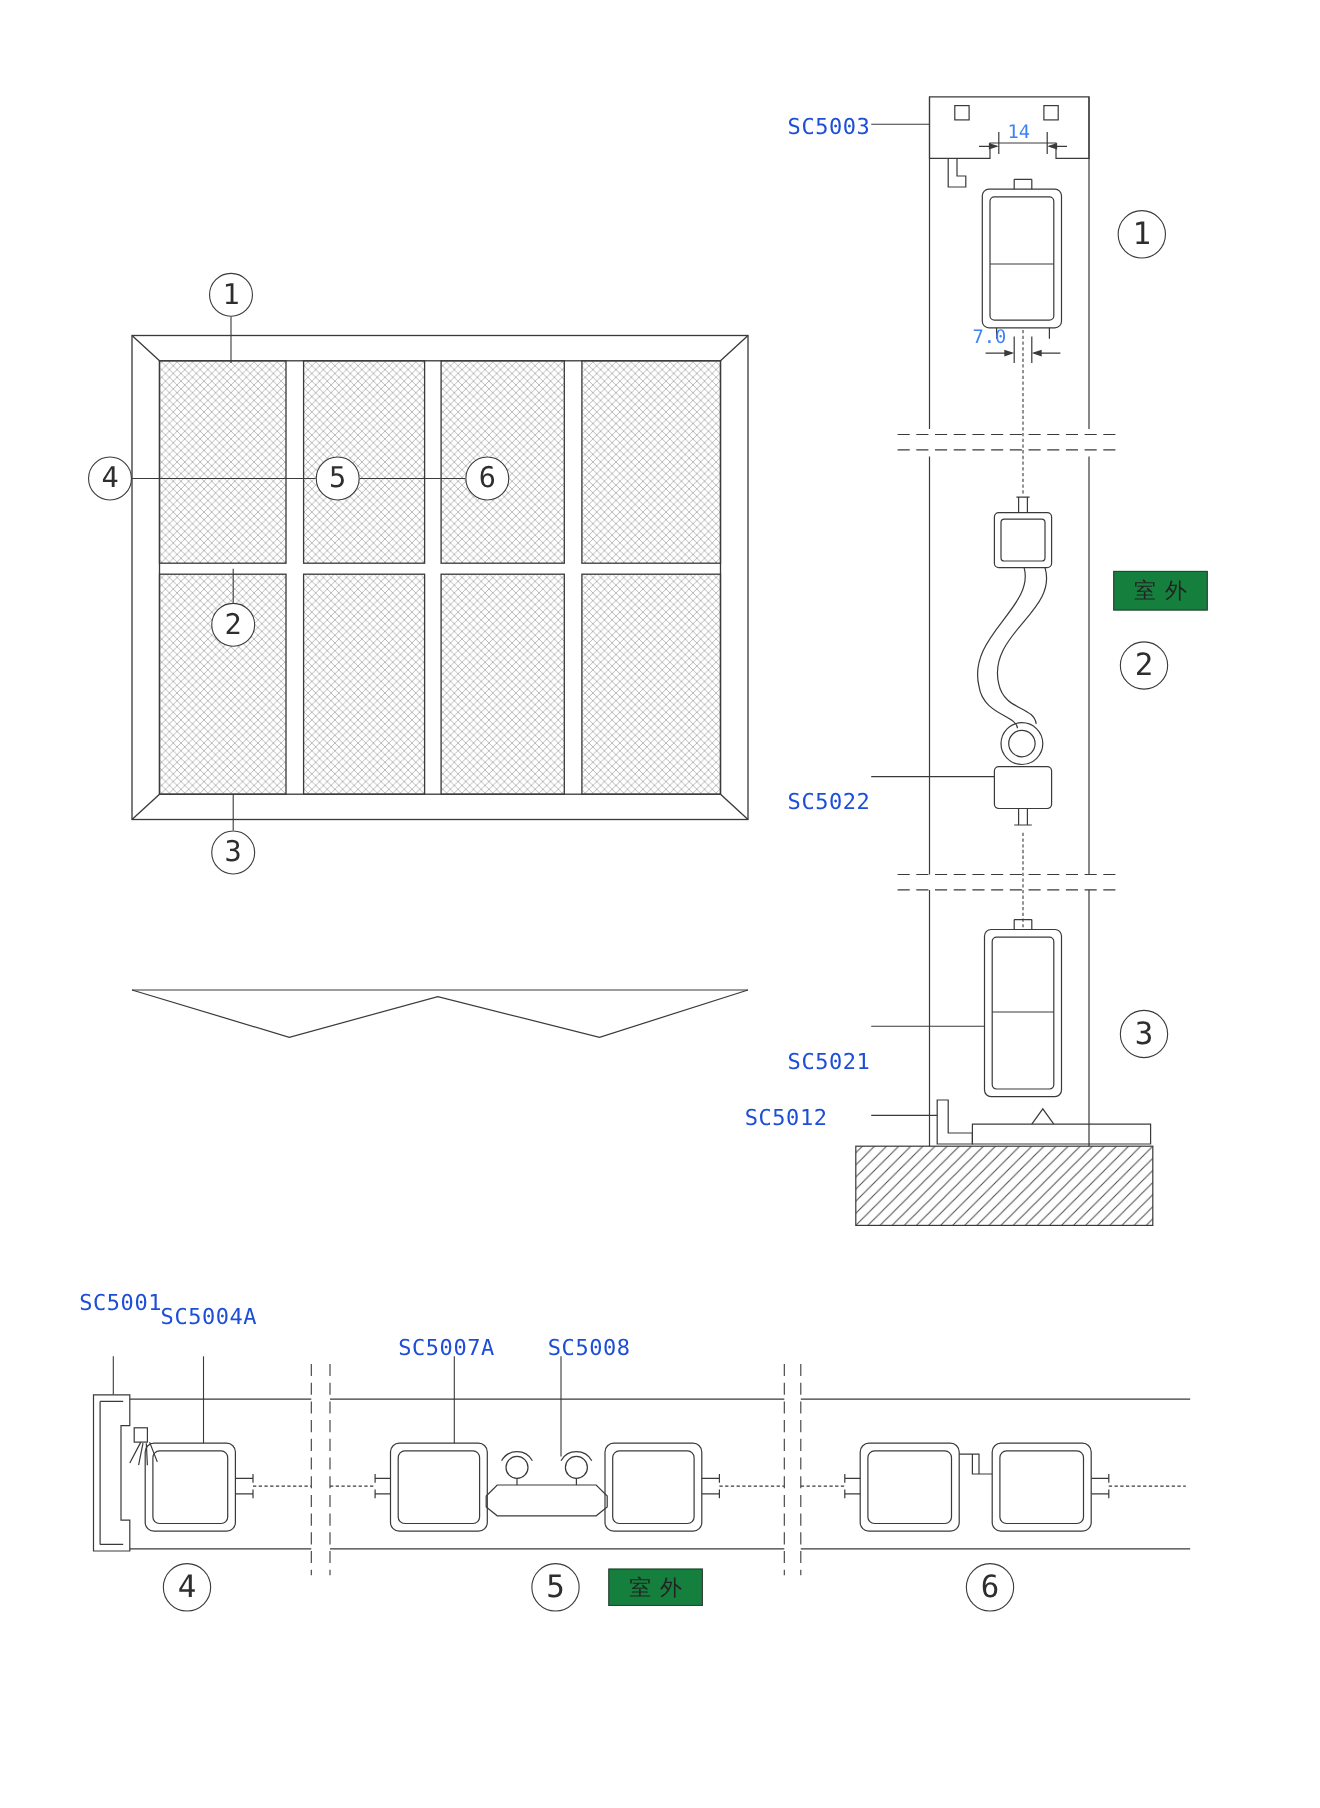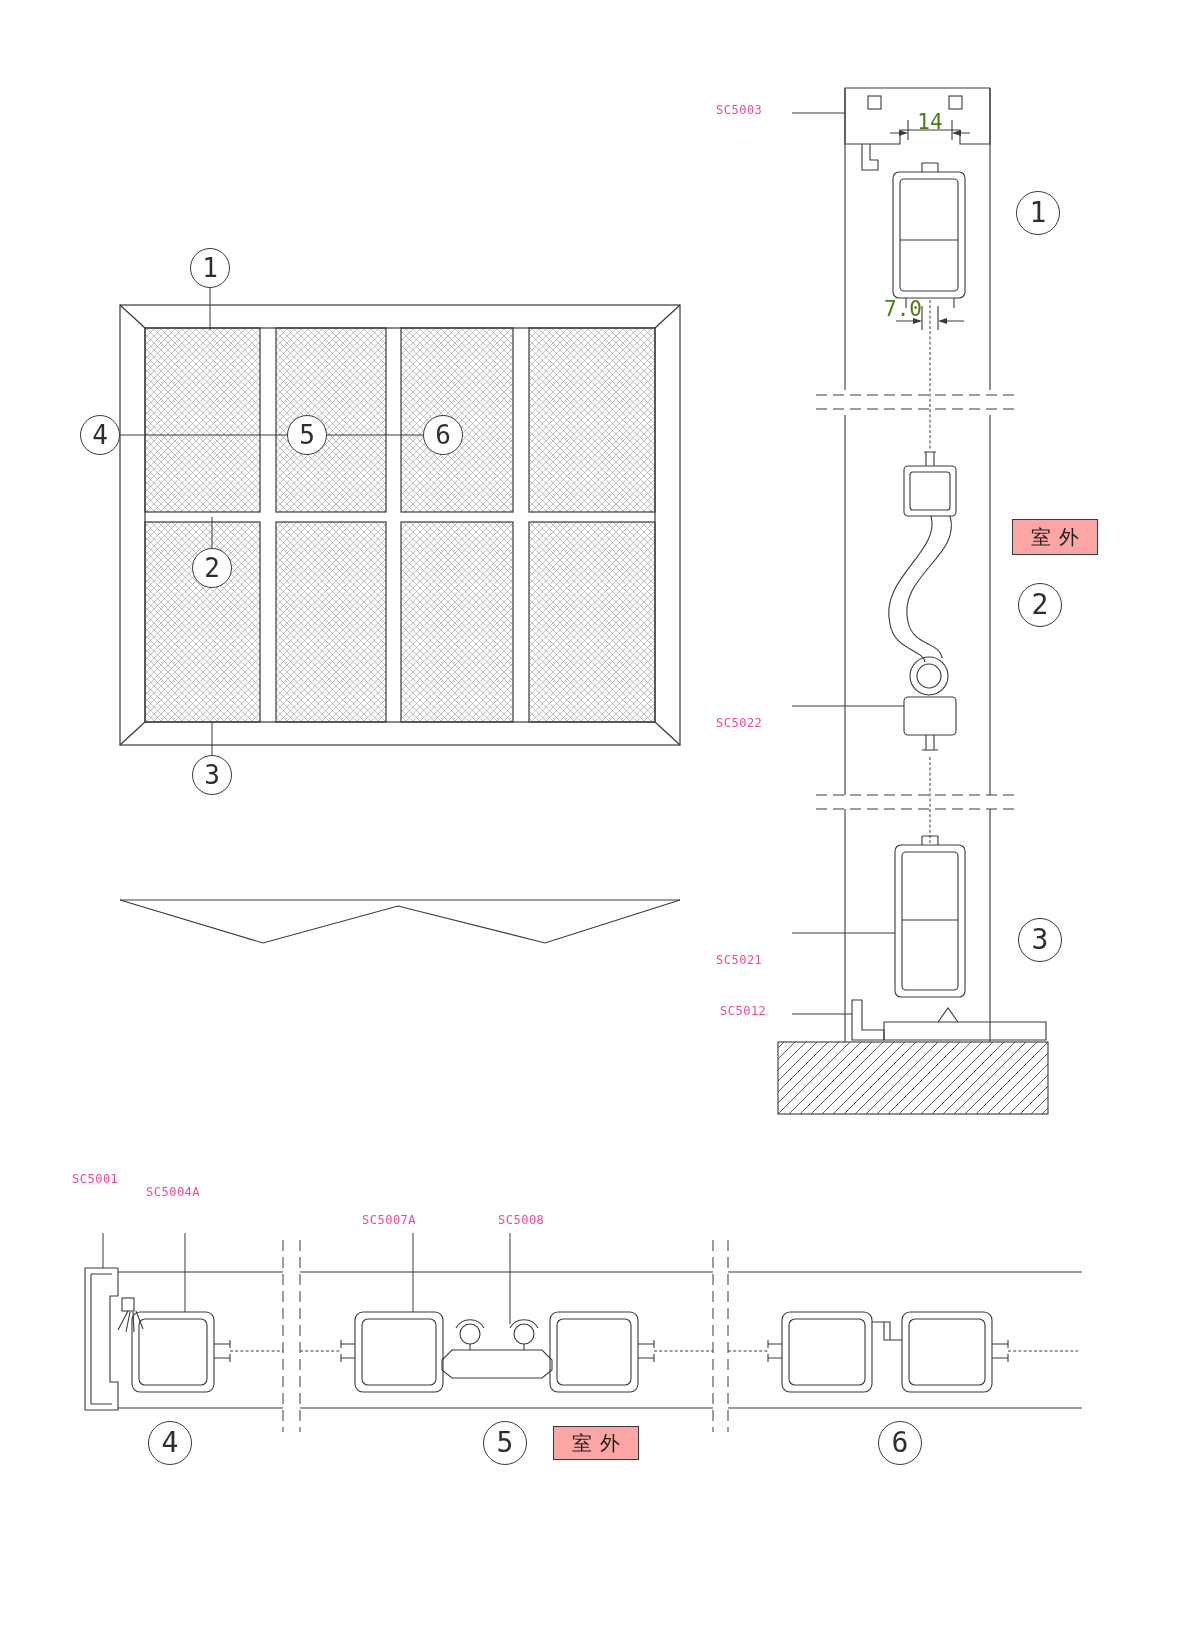--- a/index.html
+++ b/index.html
@@ -7,23 +7,23 @@
   .page{position:relative;width:1200px;height:1644px;background:#ffffff;overflow:hidden;
         font-family:"DejaVu Sans Mono","Liberation Mono",monospace;color:#2e2e2e}
   svg.drawing{position:absolute;left:0;top:0;display:block}
 
   .callout{position:absolute;width:40px;height:40px;border:1.7px solid #3a3a3a;border-radius:50%;
            background:#fff;display:flex;align-items:center;justify-content:center;
            font-size:26px;line-height:1;color:#2e2e2e}
   .scallout{position:absolute;width:44px;height:44px;border:1.7px solid #3a3a3a;border-radius:50%;
            background:#fff;display:flex;align-items:center;justify-content:center;
            font-size:28px;line-height:1;color:#2e2e2e}
-  .plabel{position:absolute;font-size:12px;letter-spacing:0.5px;white-space:nowrap;color:#ec4899}
-  .dim{position:absolute;font-size:21px;text-align:center;color:#4d7c0f}
-  .owbox{position:absolute;border:1.4px solid #3a3a3a;background:#fca5a5;display:flex;align-items:center;
+  .plabel{position:absolute;font-size:20px;letter-spacing:0.5px;white-space:nowrap;color:#1d4ed8}
+  .dim{position:absolute;font-size:17px;text-align:left;color:#3b82f6}
+  .owbox{position:absolute;border:1.4px solid #3a3a3a;background:#15803d;display:flex;align-items:center;
          justify-content:center;font-size:20px;letter-spacing:8px;padding-left:8px;
          font-family:Liberation Serif, serif;color:#222}
 </style>
 </head>
 <body>
 
 <div class="page">
 
   <svg class="drawing" width="1200" height="1644" viewBox="0 0 1200 1644">
     <defs>
@@ -236,21 +236,21 @@
   <div class="scallout" style="left:483px;top:1421px">
       <span>5</span>
     </div>
   <div class="scallout" style="left:878px;top:1421px">
       <span>6</span>
     </div>
 
   <div class="plabel" style="left:716px;top:103px">SC5003</div>
   <div class="plabel" style="left:716px;top:716px">SC5022</div>
   <div class="plabel" style="left:716px;top:953px">SC5021</div>
-  <div class="plabel" style="left:720px;top:1004px">SC5012</div>
+  <div class="plabel" style="left:677px;top:1004px">SC5012</div>
   <div class="plabel" style="left:72px;top:1172px">SC5001</div>
   <div class="plabel" style="left:146px;top:1185px">SC5004A</div>
   <div class="plabel" style="left:362px;top:1213px">SC5007A</div>
   <div class="plabel" style="left:498px;top:1213px">SC5008</div>
 
   <div class="dim" style="left:916px;top:110px;width:28px">14</div>
   <div class="dim" style="left:884px;top:297px;width:34px">7.0</div>
 
   <div class="owbox" style="left:1012px;top:519px;width:86px;height:36px">室外</div>
   <div class="owbox" style="left:553px;top:1426px;width:86px;height:34px">室外</div>

